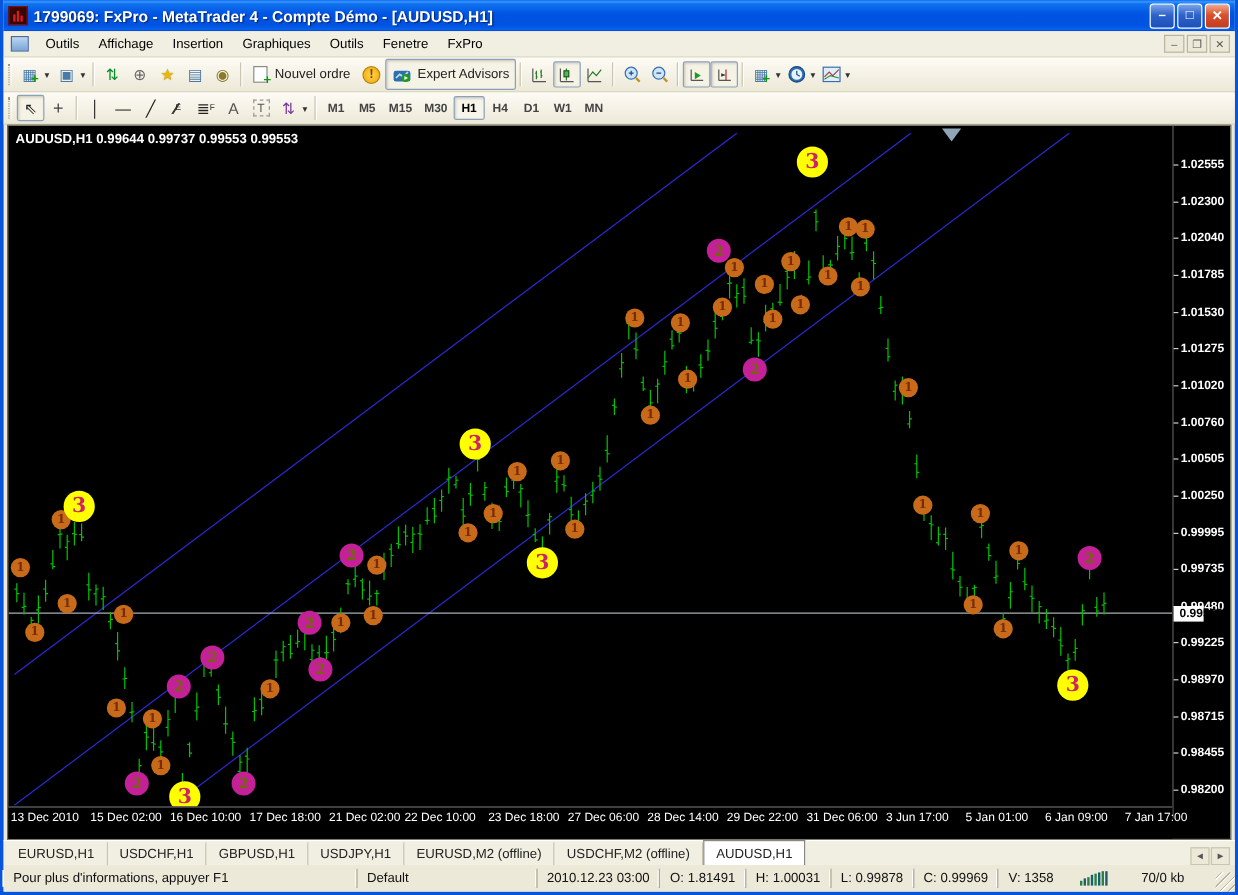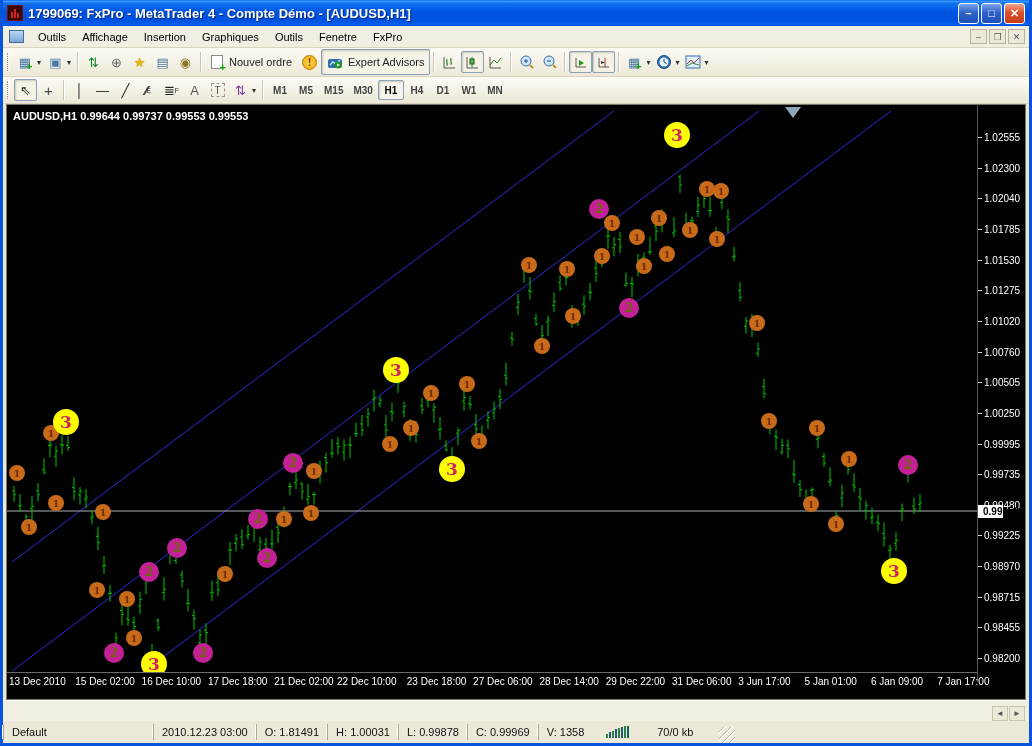--- a/index.html
+++ b/index.html
@@ -40,21 +40,21 @@
     font-weight:bold;font-size:11px;display:flex;align-items:center;justify-content:center}
   .tf{height:20px;min-width:26px;padding:0 4px;font-size:10px;font-weight:bold;color:#444;display:flex;align-items:center;justify-content:center;
     border:1px solid transparent;border-radius:2px;flex:none}
   .tf.active{background:#f7f5ea;border-color:#8CA0B8;box-shadow:inset 1px 1px 2px rgba(120,120,110,.35);color:#000}
   
   .chart{position:absolute;left:3px;right:3px;top:104px;height:596px;background:#000;border:1px solid #7b786a}
   .plot{position:absolute;left:0;top:0;right:48px;bottom:17px;overflow:hidden}
   .plot svg{position:absolute;left:0;top:0}
   .ohlc-line{position:absolute;left:6px;top:5px;color:#fff;font-size:11px;font-weight:bold;white-space:nowrap;z-index:5}
   .paxis{position:absolute;right:0;top:0;width:48px;bottom:17px;background:#000;border-left:1px solid #5a5a5a}
-  .plabel{position:absolute;left:6px;color:#fff;font-size:10px;font-weight:normal;white-space:nowrap}
+  .plabel{position:absolute;left:6px;color:#fff;font-size:10px;font-weight:bold;white-space:nowrap}
   .plabel i{position:absolute;left:-6px;top:5px;width:4px;height:1px;background:#cfcfcf}
   .pricebox{position:absolute;left:0;width:25px;height:13px;background:#fff;color:#000;font-size:10px;font-weight:bold;
     display:flex;align-items:center;padding-left:5px;z-index:4}
   .taxis{position:absolute;left:0;right:48px;bottom:0;height:27px;background:#000;border-top:1px solid #6b6b6b}
   .tlabel{position:absolute;top:3px;color:#fff;font-size:10px;white-space:nowrap}
   
   .tabsbar{position:absolute;left:0;right:0;top:700px;height:21px;background:#F1EFE2;border-top:1px solid #fff;display:flex;align-items:flex-end;padding-left:2px}
   .tab{height:19px;padding:3px 10px 2px;font-size:11px;color:#222;border-right:1px solid #c9c5b2;display:flex;align-items:center}
   .tab.active{background:#fff;border:1px solid #888;border-bottom:none;height:21px;margin-top:-2px}
   .tab-scroll{margin-left:auto;display:flex;gap:1px;padding-right:4px}
@@ -983,27 +983,37 @@
         <div class="tlabel" style="left: 598.7px;">29 Dec 22:00</div>
         <div class="tlabel" style="left: 665px;">31 Dec 06:00</div>
         <div class="tlabel" style="left: 731.3px;">3 Jun 17:00</div>
         <div class="tlabel" style="left: 797.6px;">5 Jan 01:00</div>
         <div class="tlabel" style="left: 863.9px;">6 Jan 09:00</div>
         <div class="tlabel" style="left: 930.2px;">7 Jan 17:00</div>
       </div>
   </div>
 
   <div class="tabsbar">
+    <div style="display:flex;align-items:flex-end">
+        <div class="tab">EURUSD,H1</div>
+        <div class="tab">USDCHF,H1</div>
+        <div class="tab">GBPUSD,H1</div>
+        <div class="tab">USDJPY,H1</div>
+        <div class="tab">EURUSD,M2 (offline)</div>
+        <div class="tab">USDCHF,M2 (offline)</div>
+        <div class="tab active">AUDUSD,H1</div>
+      </div>
     <div class="tab-scroll">
       <div class="tsbtn">◄</div>
       <div class="tsbtn">►</div>
     </div>
   </div>
 
   <div class="statusbar">
+    <div class="seg first">Pour plus d'informations, appuyer F1</div>
     <div class="seg" style="min-width:150px">Default</div>
     <div class="seg">2010.12.23 03:00</div>
     <div class="seg">O: 1.81491</div>
     <div class="seg">H: 1.00031</div>
     <div class="seg">L: 0.99878</div>
     <div class="seg">C: 0.99969</div>
     <div class="seg">V: 1358</div>
     <div class="seg" style="border-left:none;box-shadow:none;padding-right:0">
         <span class="signal">
           <i style="height: 4px;"></i>

